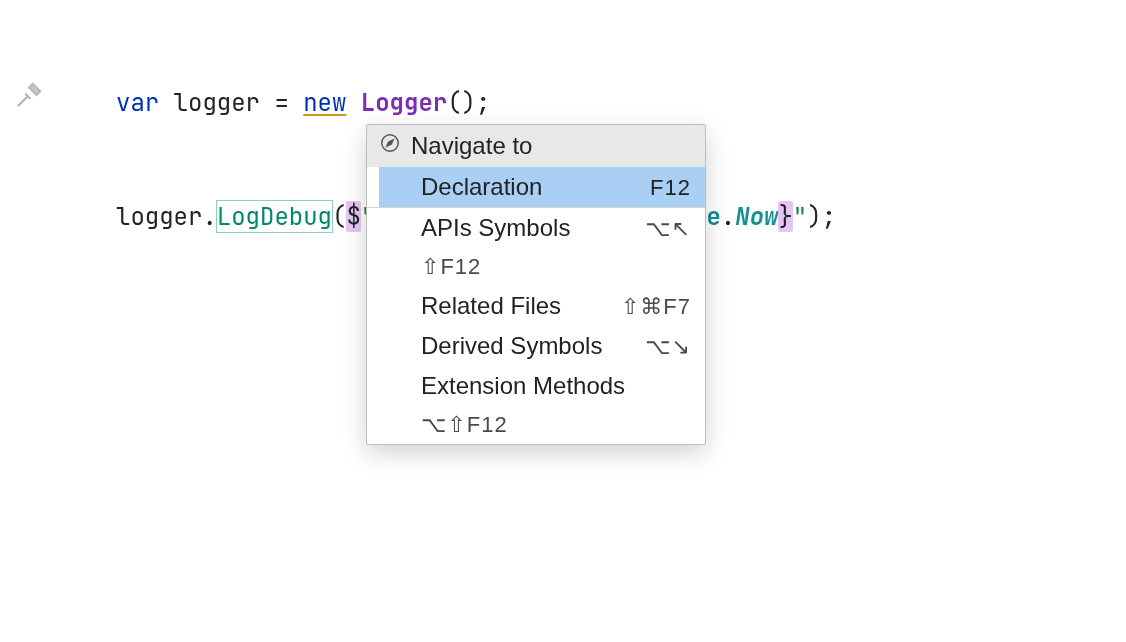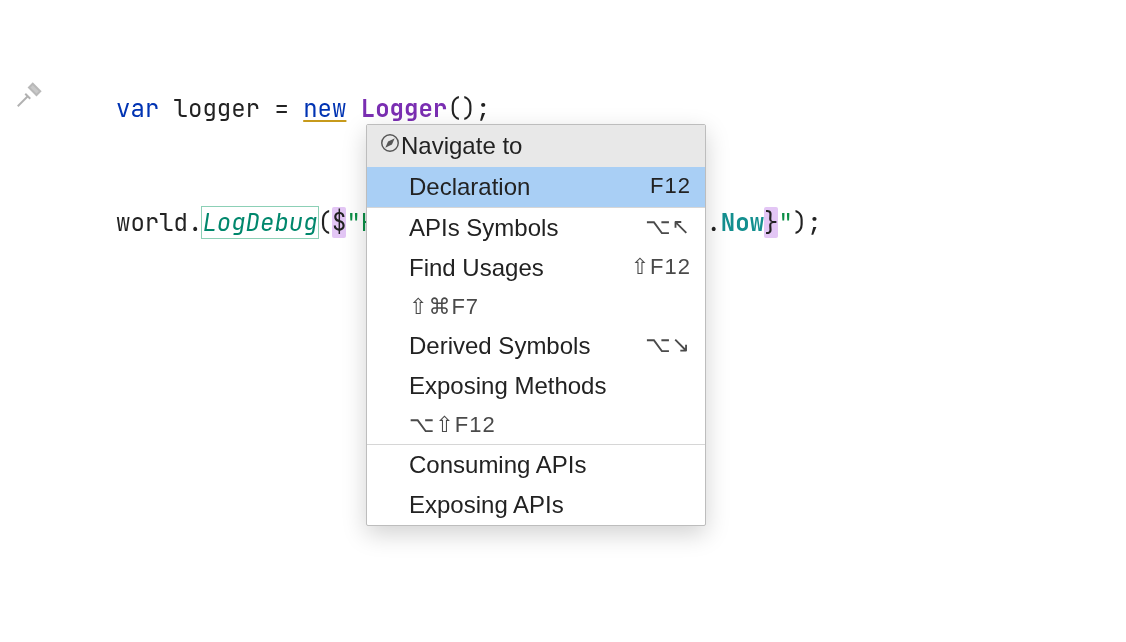--- a/index.html
+++ b/index.html
@@ -23,32 +23,32 @@
   }
   html,body{margin:0;padding:0;background:#fff;}
   body{
     width:1126px;height:642px;
     position:relative;
     font-family:var(--font-mono);
     color:var(--text);
     overflow:hidden;
   }
   .code{
-    position:absolute;left:116px;top:14px;
+    position:absolute;left:116px;top:8px;
     font-size:var(--code-size);
     line-height:38px;
     white-space:pre;
     letter-spacing:0;
   }
   .kw{color:var(--kw-blue);}
   .type{color:var(--type-purple);}
-  .method{color:var(--method-green);font-style:italic;}
+  .method{color:var(--method-green);}
   .str{color:var(--str-green);}
   .teal{color:var(--teal);font-weight:600;}
-  .teal-now{color:var(--teal-now);font-weight:600;}
+  .teal-now{color:var(--teal-now);font-weight:600;font-style:italic;}
   .bold{font-weight:700;}
   .lilac{background:var(--lilac);border-radius:2px;}
   .underline{text-decoration:underline;text-decoration-color:#c79a1b;text-underline-offset:3px;}
   .selbox{outline:1px solid #8cd0b6; outline-offset:0;}
 
   .hammer{
     position:absolute;left:14px;top:80px;
     width:30px;height:30px;opacity:.45;
   }
 
@@ -60,50 +60,51 @@
     border-radius:2px;
     box-shadow:0 8px 24px rgba(0,0,0,.18);
     font-family:var(--font-ui);
     font-size:var(--ui-size);
     color:#222;
     overflow:hidden;
   }
   .menu-hd{
     background:var(--menu-hd);
     padding:7px 14px 7px 12px;
-    display:flex;align-items:center;
+    display:flex;align-items:center;gap:10px;
     font-weight:400;
   }
   .menu-hd svg{width:22px;height:22px;opacity:.8;}
   .menu-group{border-top:1px solid var(--menu-sep);}
   .menu-group:first-of-type{border-top:none;}
   .menu-item{
-    display:flex;justify-content:space-between;align-items:flex-start;
+    display:flex;justify-content:space-between;align-items:flex-end;
     padding:6px 14px 6px 42px;
     cursor:default;
+    margin-left:12px;
   }
   .menu-item.selected{background:var(--sel);}
   .shortcut{color:#4a4a4a;font-size:22px;letter-spacing:1px;}
   .menu-item.selected .shortcut{color:#222;}
 
 </style>
 </head>
 <body>
 
 <div class="hammer">
   <svg viewBox="0 0 24 24" fill="none" stroke="#555" stroke-width="1.6">
     <path d="M3 21 L11 13"></path>
     <path d="M9 11 L13 15"></path>
     <path d="M12 6 L18 12 L21 9 L15 3 Z" fill="#888" stroke="#666"></path>
   </svg>
 </div>
 
 <div class="code">
   <div><span class="kw">var</span><span> logger = </span><span class="kw underline">new</span><span> </span><span class="type bold">Logger</span><span>();</span></div>
-  <div><span>world.</span><span class="method selbox">LogDebug</span><span>(</span><span class="lilac">$</span><span class="str">"</span><span class="str">Hello world at </span><span class="lilac">{</span><span class="teal bold">DateTime</span><span>.</span><span class="teal-now bold">Now</span><span class="lilac">}</span><span class="str">"</span><span>);</span></div>
+  <div><span>logger.</span><span class="method selbox">LogDebug</span><span>(</span><span class="lilac">$</span><span class="str">"</span><span class="str">Hello world at </span><span class="lilac">{</span><span class="teal bold">DateTime</span><span>.</span><span class="teal-now bold">Now</span><span class="lilac">}</span><span class="str">"</span><span>);</span></div>
 </div>
 
 <div class="menu">
   <div class="menu-hd">
     <span>
       <svg viewBox="0 0 24 24" fill="none" stroke="#333" stroke-width="1.6">
         <circle cx="12" cy="12" r="9"></circle>
         <path d="M15.5 8.5 L10.5 11 L8.5 15.5 L13.5 13 Z" fill="#333"></path>
       </svg>
     </span>
@@ -115,42 +116,32 @@
           <span>Declaration</span>
           <span class="shortcut">F12</span>
         </div>
       </div>
       <div class="menu-group">
         <div class="menu-item">
           <span>APIs Symbols</span>
           <span class="shortcut">⌥↖</span>
         </div>
         <div class="menu-item">
-          <span>Find Usages</span>
           <span class="shortcut">⇧F12</span>
         </div>
         <div class="menu-item">
+          <span>Related Files</span>
           <span class="shortcut">⇧⌘F7</span>
         </div>
         <div class="menu-item">
           <span>Derived Symbols</span>
           <span class="shortcut">⌥↘</span>
         </div>
         <div class="menu-item">
-          <span>Exposing Methods</span>
+          <span>Extension Methods</span>
           <span class="shortcut"></span>
         </div>
         <div class="menu-item">
           <span class="shortcut">⌥⇧F12</span>
         </div>
       </div>
-      <div class="menu-group">
-        <div class="menu-item">
-          <span>Consuming APIs</span>
-          <span class="shortcut"></span>
-        </div>
-        <div class="menu-item">
-          <span>Exposing APIs</span>
-          <span class="shortcut"></span>
-        </div>
-      </div>
     </div>
 </div>
 
 </body></html>

